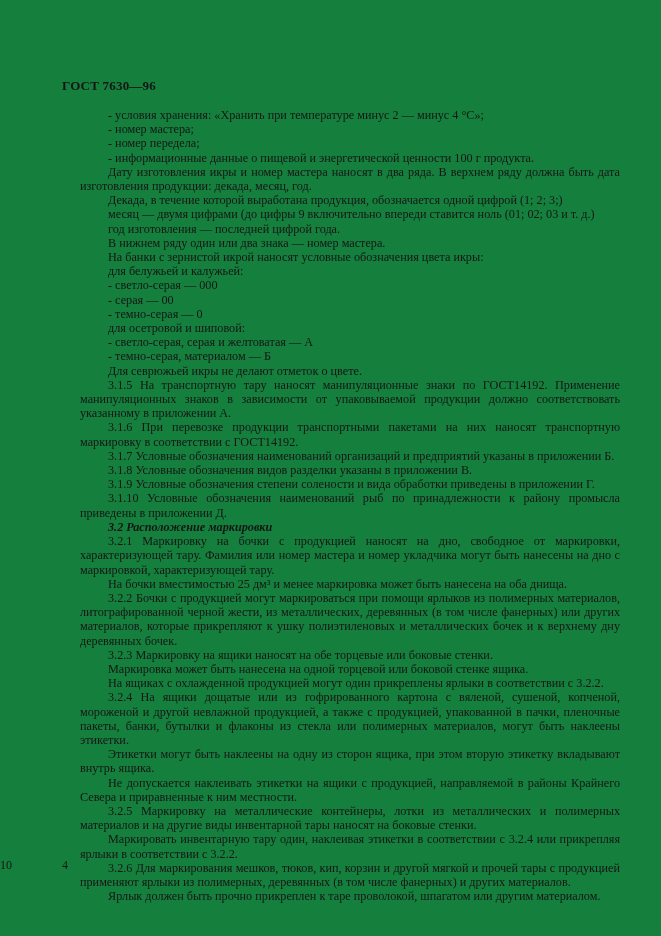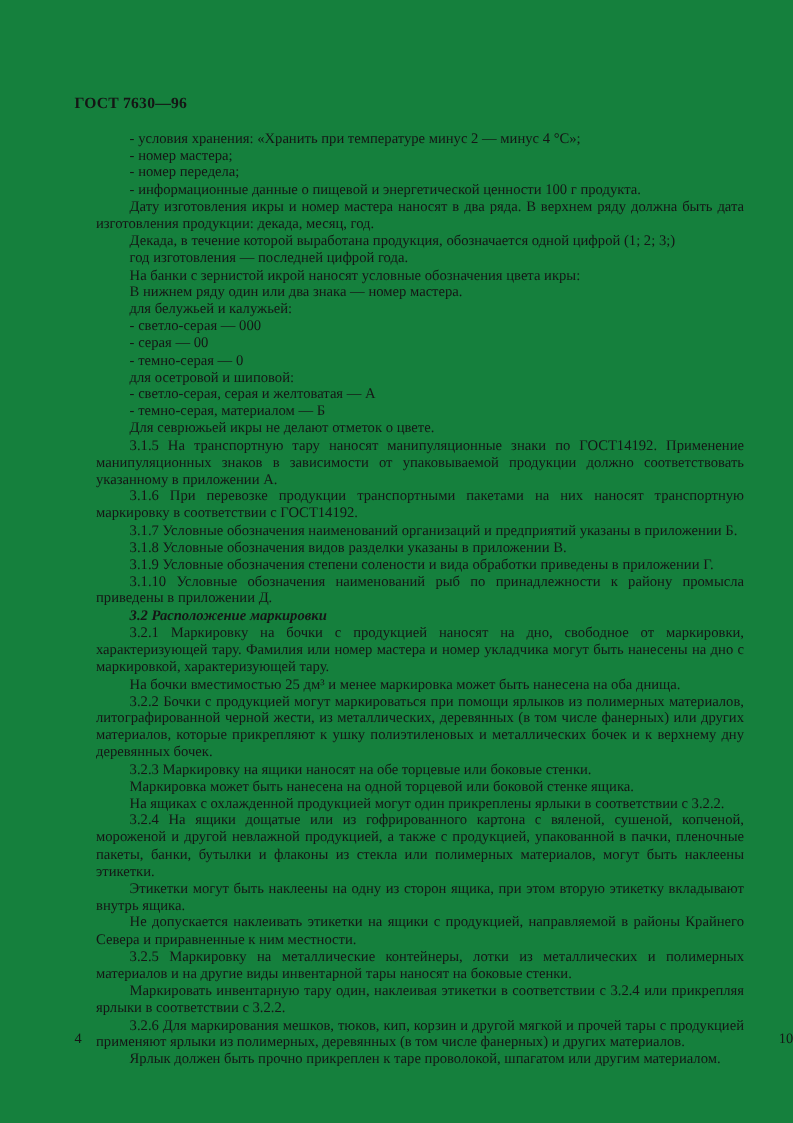--- a/index.html
+++ b/index.html
@@ -47,40 +47,41 @@
     position: absolute;
     left: 62px;
     top: 858px;
     font-size: 12px;
   }
   .footer-center {
     position: absolute;
     left: 0;
     top: 858px;
     width: 661px;
-    text-align: right;
+    text-align: left;
     font-size: 12px;
   }
 </style>
 </head>
 <body>
 
 <div class="page">
   <div class="std-header">ГОСТ 7630—96</div>
 
   <div class="doc-body">
       <p class="para">- условия хранения: «Хранить при температуре минус 2 — минус 4 °С»;</p>
       <p class="para">- номер мастера;</p>
       <p class="para">- номер передела;</p>
       <p class="para">- информационные данные о пищевой и энергетической ценности 100 г продукта.</p>
       <p class="para">Дату изготовления икры и номер мастера наносят в два ряда. В верхнем ряду должна быть дата изготовления продукции: декада, месяц, год.</p>
       <p class="para">Декада, в течение которой выработана продукция, обозначается одной цифрой (1; 2; 3;)</p>
+      <p class="para">месяц — двумя цифрами (до цифры 9 включительно впереди ставится ноль (01; 02; 03 и т. д.)</p>
       <p class="para">год изготовления — последней цифрой года.</p>
+      <p class="para">В нижнем ряду один или два знака — номер мастера.</p>
       <p class="para">На банки с зернистой икрой наносят условные обозначения цвета икры:</p>
-      <p class="para">В нижнем ряду один или два знака — номер мастера.</p>
       <p class="para">для белужьей и калужьей:</p>
       <p class="para">- светло-серая — 000</p>
       <p class="para">- серая — 00</p>
       <p class="para">- темно-серая — 0</p>
       <p class="para">для осетровой и шиповой:</p>
       <p class="para">- светло-серая, серая и желтоватая — А</p>
       <p class="para">- темно-серая, материалом — Б</p>
       <p class="para">Для севрюжьей икры не делают отметок о цвете.</p>
       <p class="para">3.1.5 На транспортную тару наносят манипуляционные знаки по ГОСТ14192. Применение манипуляционных знаков в зависимости от упаковываемой продукции должно соответствовать указанному в приложении А.</p>
       <p class="para">3.1.6 При перевозке продукции транспортными пакетами на них наносят транспортную маркировку в соответствии с ГОСТ14192.</p>

